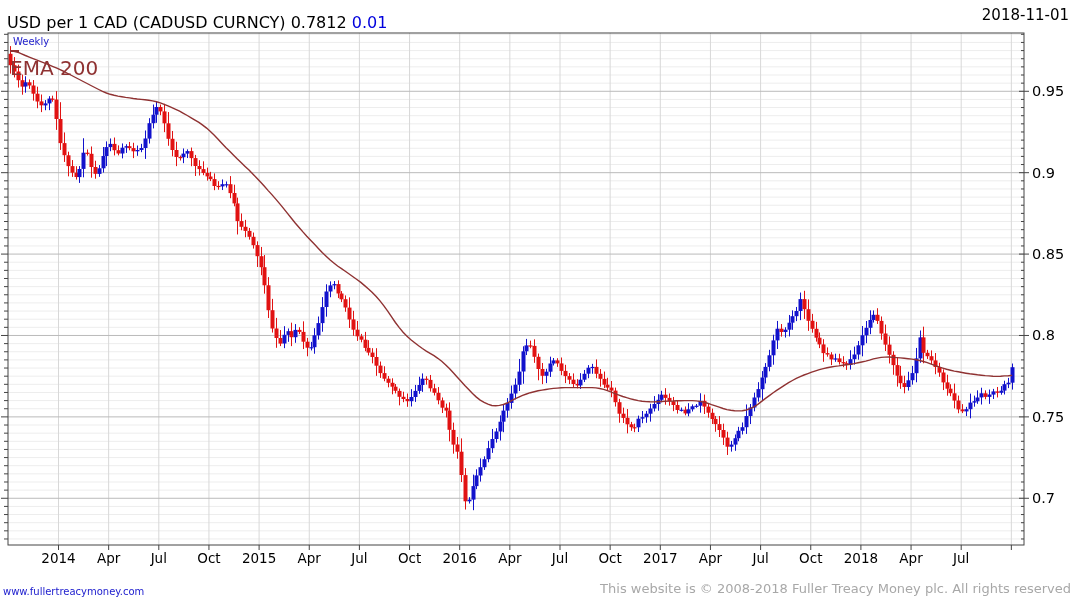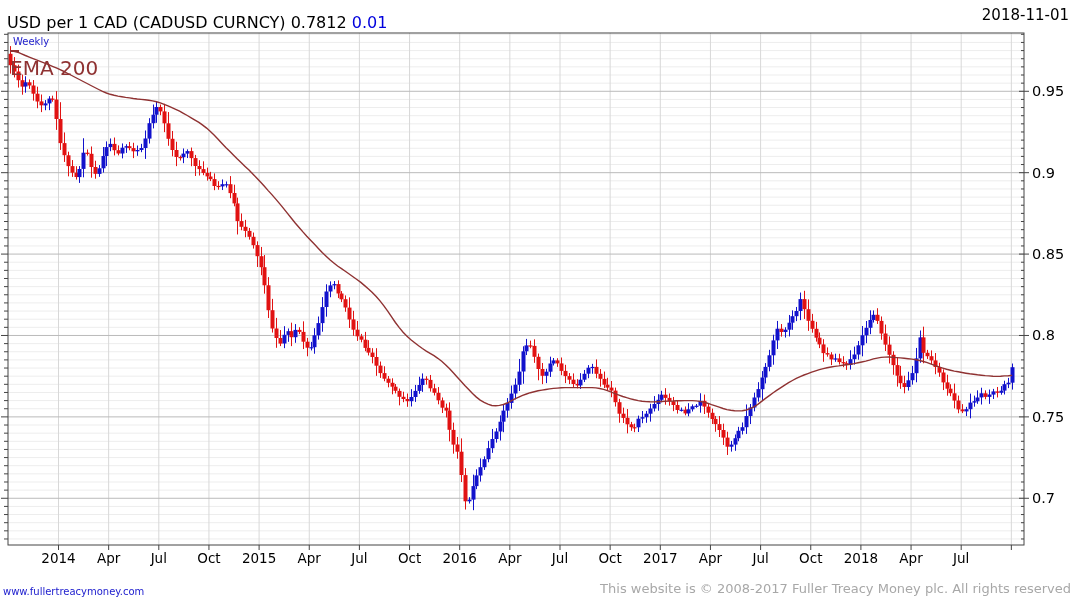--- a/index.html
+++ b/index.html
@@ -824,13 +824,13 @@
       <text x="911.05" y="563" font-size="13.5" fill="#000000" text-anchor="middle">Apr</text>
       <text x="961.1999999999999" y="563" font-size="13.5" fill="#000000" text-anchor="middle">Jul</text>
     </g>
   </svg>
 
 <div class="ema-swatch"></div>
 <div class="legend-weekly">Weekly</div>
 <div class="legend-ema">EMA 200</div>
 
 <a class="footer-link" href="#">www.fullertreacymoney.com</a>
-<div class="footer-copy">This website is © 2008-2017 Fuller Treacy Money plc. All rights reserved</div>
+<div class="footer-copy">This website is © 2008-2018 Fuller Treacy Money plc. All rights reserved</div>
 
 </body></html>

